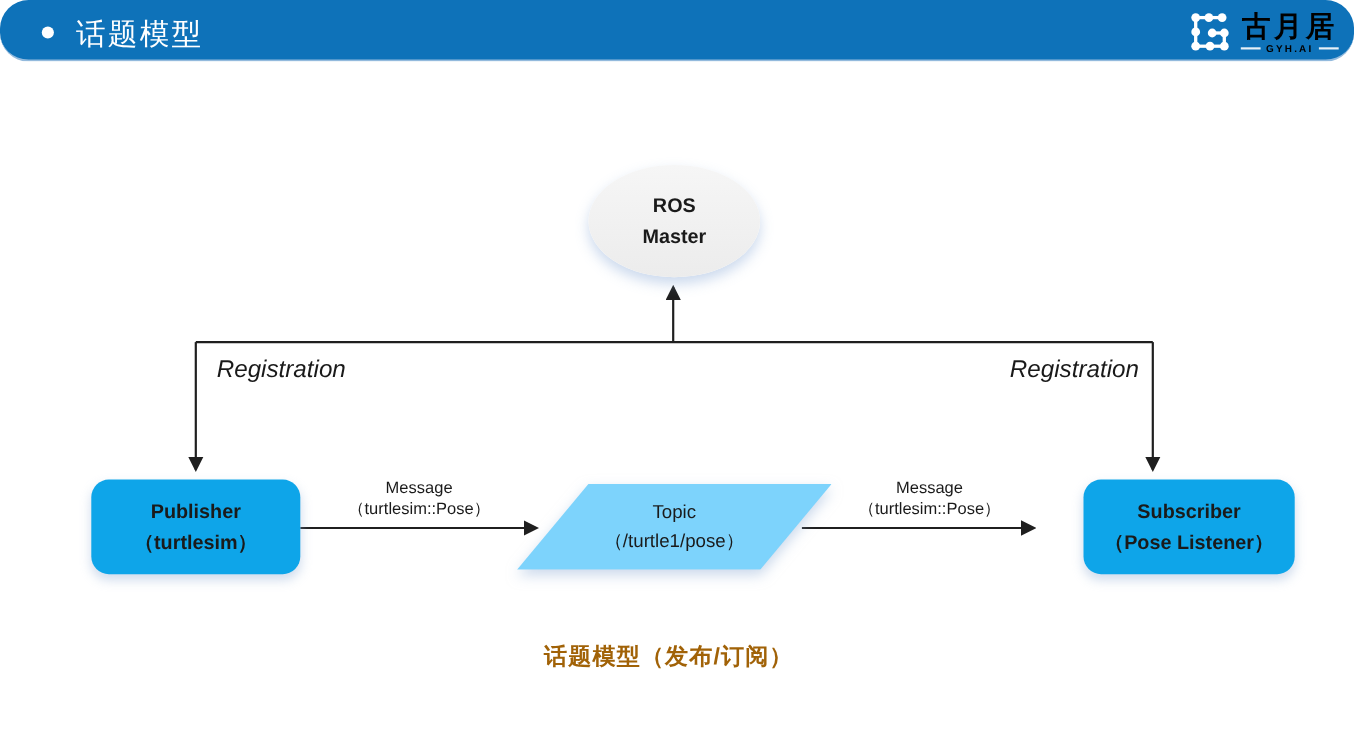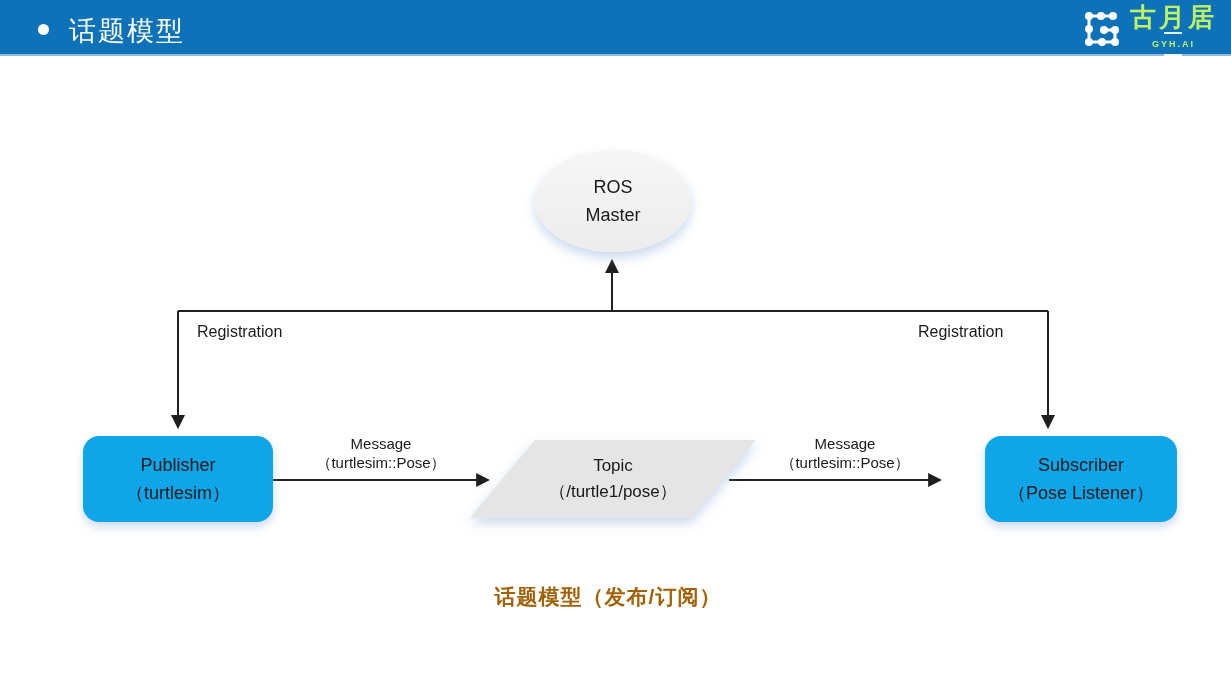--- a/index.html
+++ b/index.html
@@ -4,44 +4,44 @@
 <style>
   * { margin: 0; padding: 0; box-sizing: border-box; }
   html, body { width: 1231px; height: 683px; overflow: hidden; background: #ffffff; }
   body { font-family: "Liberation Sans", "DejaVu Sans", sans-serif; }
 
   .stage { position: relative; width: 1231px; height: 683px; background: #ffffff; }
 
   
   .header {
     position: absolute; left: 0; top: 0; width: 1231px; height: 56px;
-    background: #0E72B9; border-bottom: 2px solid #93badd;
+    background: #0E72B9; border-bottom: 2px solid #93badd; border-radius: 26px;
   }
   .header-bullet {
     position: absolute; left: 38px; top: 24px; width: 11px; height: 11px;
     border-radius: 50%; background: #ffffff;
   }
   .header-title {
     position: absolute; left: 69px; top: 13px;
     color: #ffffff; font-size: 27px; letter-spacing: 2px; font-weight: 500;
     white-space: nowrap;
   }
   .logo {
     position: absolute; right: 14px; top: 8px; height: 42px;
-    display: flex; align-items: center; gap: 8px; color: #bef264;
+    display: flex; align-items: center; gap: 8px; color: #000000;
   }
   .logo-icon svg { display: block; }
   .logo-text-col { display: flex; flex-direction: column; align-items: center; }
   .logo-name { font-size: 26px; font-weight: bold; letter-spacing: 3px; line-height: 28px; white-space: nowrap; }
-  .logo-sub { display: flex; align-items: center; gap: 5px; margin-top: 1px; flex-direction: column; }
+  .logo-sub { display: flex; align-items: center; gap: 5px; margin-top: 1px; }
   .logo-sub .dash { width: 18px; height: 2px; background: #ffffff; opacity: .9; }
   .logo-sub-text { font-size: 9px; font-weight: bold; letter-spacing: 2px; }
 
   
-  .node { position: absolute; text-align: center; color: #1a1a1a; }
+  .node { position: absolute; text-align: center; color: #1a1a1a; font-weight: bold; }
   .node .l1, .node .l2 { display: block; white-space: nowrap; }
 
   .node-master {
     left: 535px; top: 150px; width: 156px; height: 102px;
     background: linear-gradient(#f6f6f6, #ececec);
     border-radius: 50%;
     box-shadow: 0 6px 12px rgba(140, 170, 215, 0.45);
     display: flex; flex-direction: column; justify-content: center;
     font-size: 18px; line-height: 28px;
   }
@@ -55,32 +55,32 @@
   }
   .node-publisher { left: 83px; top: 436px; }
   .node-subscriber { left: 951px; top: 436px; width: 192px; margin-left: 34px; }
 
   .node-topic-wrap {
     position: absolute; left: 470px; top: 440px; width: 286px; height: 78px;
     filter: drop-shadow(0 5px 6px rgba(150, 178, 215, 0.5));
   }
   .node-topic {
     width: 100%; height: 100%;
-    background: #e5e5e5;
+    background: #7dd3fc;
     clip-path: polygon(22.7% 0%, 100% 0%, 77.3% 100%, 0% 100%);
     display: flex; flex-direction: column; justify-content: center;
     text-align: center; color: #1a1a1a;
     font-size: 17px; line-height: 26px;
   }
 
   
   .flabel {
     position: absolute; color: #1a1a1a; white-space: nowrap;
   }
-  .reg-label { font-size: 16px; }
+  .reg-label { font-size: 22px; font-style: italic; }
   .msg-label { text-align: center; font-size: 15px; line-height: 19px; transform: translateX(-50%); }
 
   .caption {
     position: absolute; left: 608px; top: 583px; transform: translateX(-50%);
     font-size: 21px; font-weight: bold; color: #a16207; white-space: nowrap;
     letter-spacing: 1px;
   }
   .watermark {
     position: absolute; right: 10px; top: 653px;
     font-size: 16px; color: #e7e7e7; white-space: nowrap;

